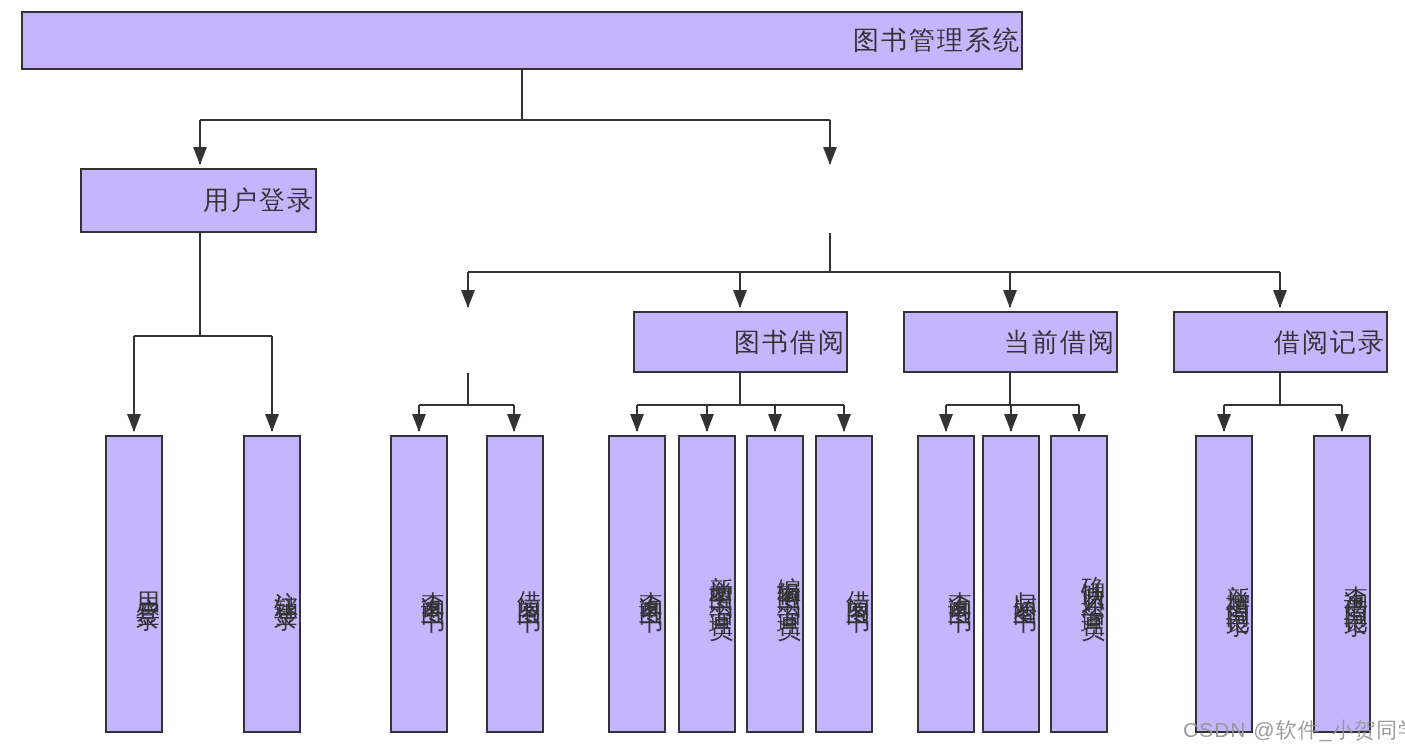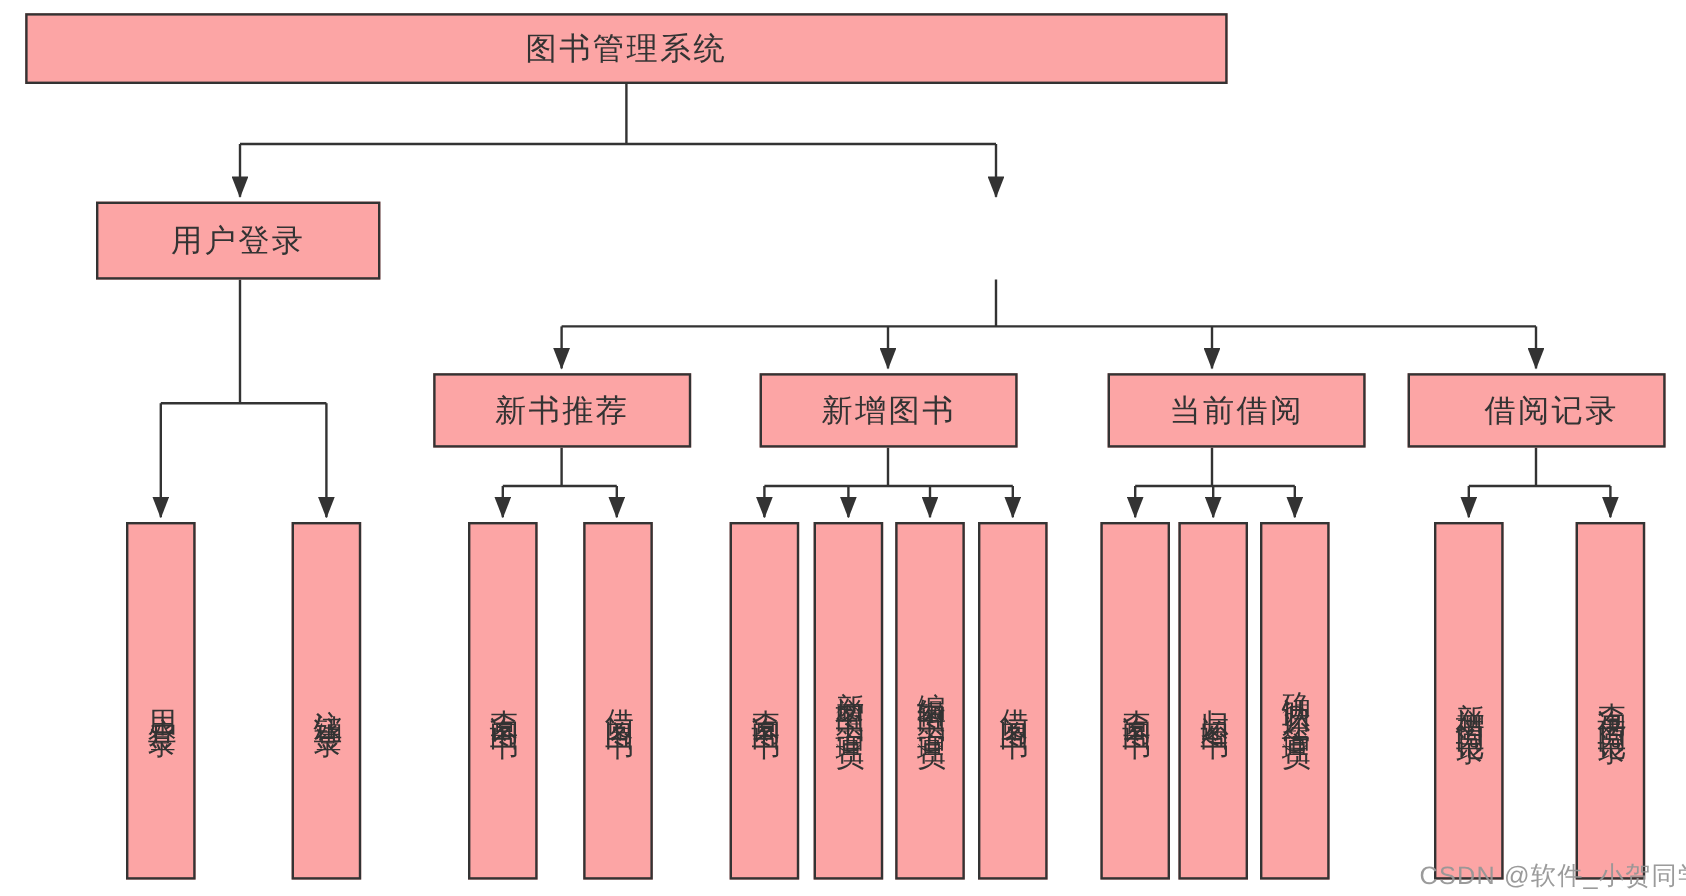--- a/index.html
+++ b/index.html
@@ -9,34 +9,34 @@
     height: 747px;
     background: #ffffff;
     overflow: hidden;
     font-family: "Liberation Sans", sans-serif;
   }
   .wires { position: absolute; left: 0; top: 0; width: 1405px; height: 747px; }
   .node {
     position: absolute;
     box-sizing: border-box;
     border: 2px solid #333333;
-    background: #fca5a5;
+    background: #c4b5fd;
     display: flex;
     align-items: center;
-    justify-content: center;
+    justify-content: flex-end;
     color: #333333;
   }
   .hlabel { font-size: 26px; letter-spacing: 2px; white-space: nowrap; }
   .root-box  { left: 21px;  top: 11px;  width: 1002px; height: 59px; }
   .l1-a      { left: 80px;  top: 168px; width: 237px;  height: 65px; }
   .l1-b      { left: 712px; top: 168px; width: 235px;  height: 65px; }
   .l2        { top: 311px; width: 215px; height: 62px; }
   .l2-a { left: 361px; }
   .l2-b { left: 633px; }
-  .l2-c { left: 903px; margin-left: 20px; }
+  .l2-c { left: 903px; }
   .l2-d { left: 1173px; padding-left: 25px; }
   .leaf { top: 435px; width: 58px; height: 298px; overflow: hidden; }
   .vtext {
     writing-mode: vertical-rl;
     text-orientation: mixed;
     font-size: 24px;
     letter-spacing: 6px;
     line-height: 1.1;
     color: #333333;
     white-space: nowrap;
@@ -109,25 +109,22 @@
   </svg>
 
   <div class="node root-box">
     <span class="hlabel">图书管理系统</span>
   </div>
 
   <div class="node l1-a">
     <span class="hlabel">用户登录</span>
   </div>
 
-  <div class="node l2 l2-a">
-    <span class="hlabel">新书推荐</span>
-  </div>
   <div class="node l2 l2-b">
-    <span class="hlabel">新增图书</span>
+    <span class="hlabel">图书借阅</span>
   </div>
   <div class="node l2 l2-c">
     <span class="hlabel">当前借阅</span>
   </div>
   <div class="node l2 l2-d">
     <span class="hlabel">借阅记录</span>
   </div>
 
   <div class="node leaf leaf-1">
     <span class="vtext">用户登录</span>

